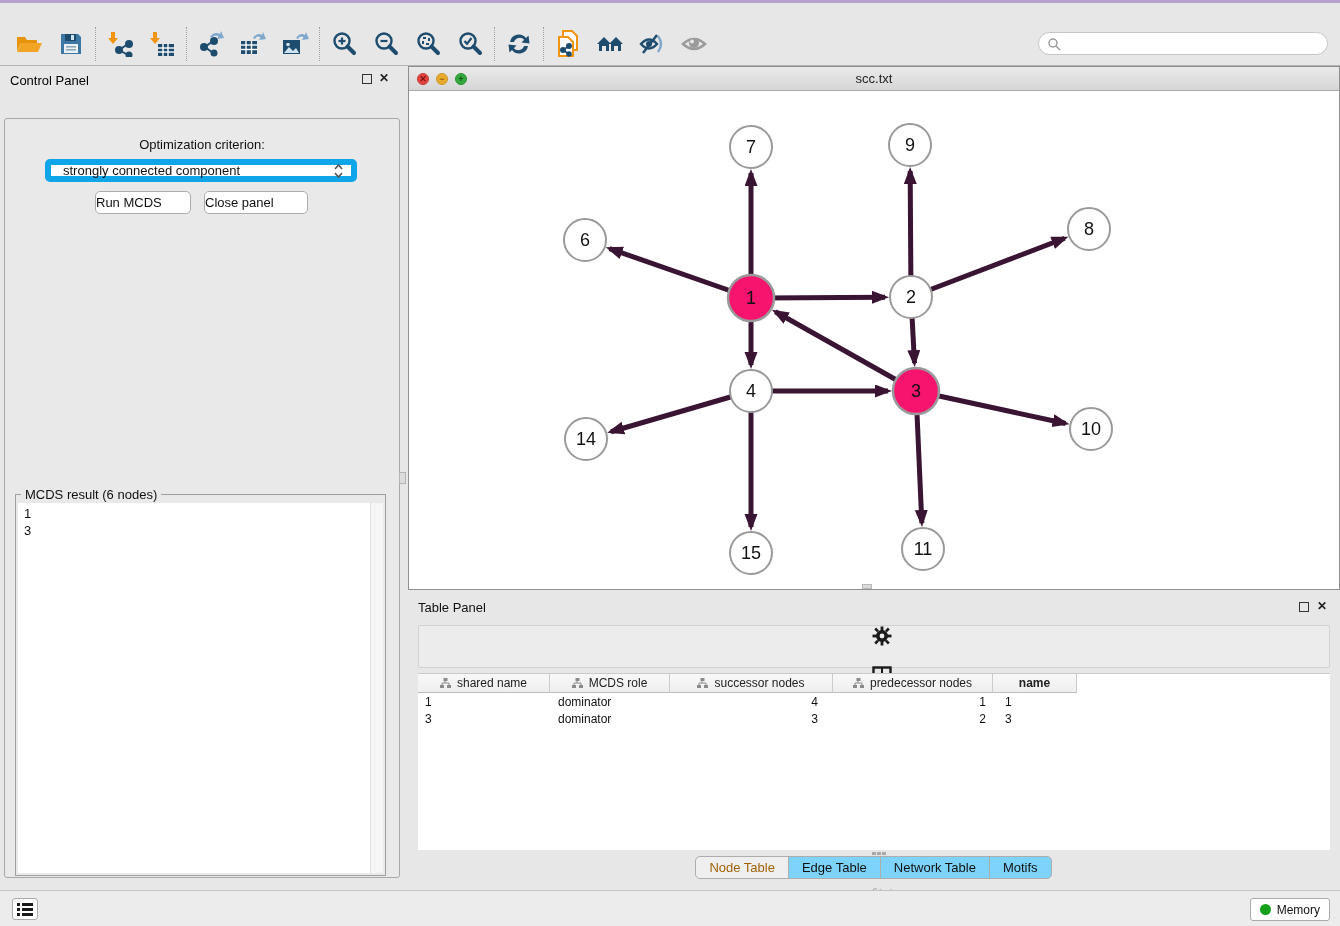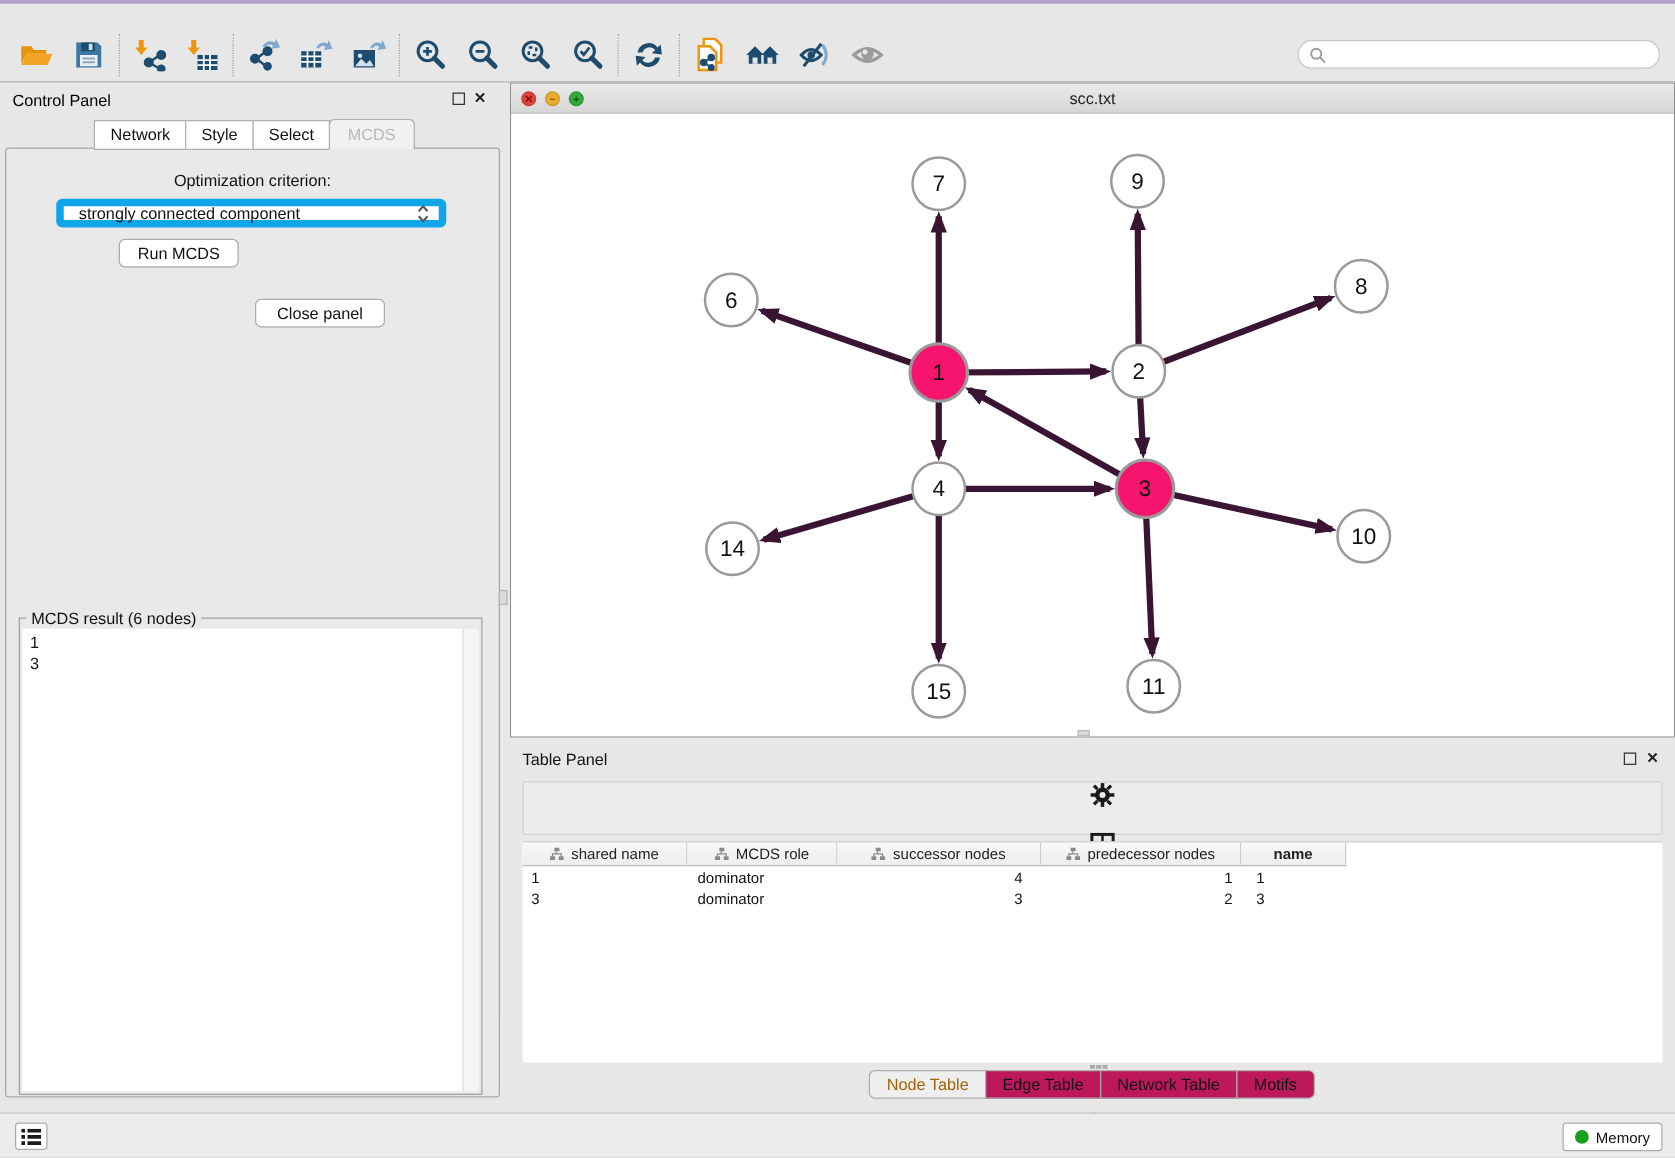--- a/index.html
+++ b/index.html
@@ -53,21 +53,21 @@
   }
   .opt-label { margin-top:18px; text-align:center; font-size:13px; }
   .criterion {
     position:absolute; left:40px; top:40px; width:312px; height:23px;
     background:#fff; border:6px solid #0ea5e9; border-radius:5px;
     display:flex; align-items:center; padding:0 8px 0 12px; font-size:13px; cursor:pointer;
   }
   .criterion .val { flex:1; }
   .btn {
     position:absolute; height:23px; background:#fff; border:1px solid #ACACAC; border-radius:5px;
-    font-size:13px; text-align:center; line-height:21px; cursor:pointer;
+    font-size:13px; line-height:21px; cursor:pointer;
   }
   .result-group {
     position:absolute; left:10px; top:375px; width:371px; height:382px;
     border:1px solid #9F9F9F;
   }
   .result-legend {
     position:absolute; left:5px; top:-8px; background:#E9E9E9; padding:0 4px; font-size:13px;
   }
   .result-text {
     position:absolute; left:2px; top:8px; right:15px; bottom:2px; background:#fff;
@@ -121,21 +121,21 @@
   .trow { display:flex; height:17px; font-size:12px; align-items:center; }
   .trow span { display:block; }
   .c0 { width:132px; padding-left:7px; }
   .c1 { width:120px; padding-left:8px; }
   .c2 { width:163px; text-align:right; padding-right:15px; }
   .c3 { width:160px; text-align:right; padding-right:7px; }
   .c4 { width:84px;  padding-left:12px; }
   .w0{width:132px;} .w1{width:120px;} .w2{width:163px;} .w3{width:160px;} .w4{width:84px;font-weight:bold;}
   .tp-tabs { position:absolute; left:0; width:932px; top:261px; display:flex; justify-content:center; }
   .tp-tab {
-    border:1px solid #ADADAD; background:#be185d; font-size:13px; padding:3px 13px; margin-left:-1px; cursor:pointer;
+    border:1px solid #ADADAD; background:#7dd3fc; font-size:13px; padding:3px 13px; margin-left:-1px; cursor:pointer;
   }
   .tp-tab:first-child { border-radius:5px 0 0 5px; }
   .tp-tab:last-child { border-radius:0 5px 5px 0; }
   .tp-tab.active { background:#EFEFEF; color:#a16207; }
   
   .statusbar { position:absolute; left:0; top:890px; width:1340px; height:36px; background:#ECECEC; border-top:1px solid #C4C4C4;padding-left:33px; }
   .status-left-btn {
     position:absolute; left:12px; top:7px; width:26px; height:22px; background:#fff;
     border:1px solid #ABABAB; border-radius:3px; display:flex; align-items:center; justify-content:center; cursor:pointer;
   }
@@ -311,39 +311,33 @@
       </svg>
       <input type="text" value="" style="">
     </div>
   </div>
 
   <div class="cp-header">
     <span class="cp-title">Control Panel</span>
     <span class="float-btn" style="left:362px;"></span>
     <span class="close-btn" style="left:379px; top:6px;">✕</span>
   </div>
-  <div class="cp-tabs">
-    <div class="cp-tab">Network</div>
-    <div class="cp-tab">Style</div>
-    <div class="cp-tab">Select</div>
-    <div class="cp-tab active">MCDS</div>
-  </div>
   <div class="cp-content">
     <div class="opt-label">Optimization criterion:</div>
     <div class="criterion">
       <span class="val">strongly connected component</span>
       <span class="stepper">
         <svg width="9" height="16" viewBox="0 0 9 16">
           <path d="M1 6 L4.5 2 L8 6" fill="none" stroke="#555" stroke-width="1.6"></path>
           <path d="M1 10 L4.5 14 L8 10" fill="none" stroke="#555" stroke-width="1.6"></path>
         </svg>
       </span>
     </div>
     <div class="btn" style="left:90px; top:72px; width:96px;">Run MCDS</div>
-    <div class="btn" style="left:199px; top:72px; width:104px;margin-top:48px;">Close panel</div>
+    <div class="btn" style="left:199px; top:72px; width:104px;">Close panel</div>
     <div class="result-group">
       <span class="result-legend">MCDS result (6 nodes)</span>
       <div class="result-text">1
 3</div>
       <div class="result-scroll"></div>
     </div>
   </div>
   <div class="v-splitter-handle"></div>
 
   <div class="netwin">

